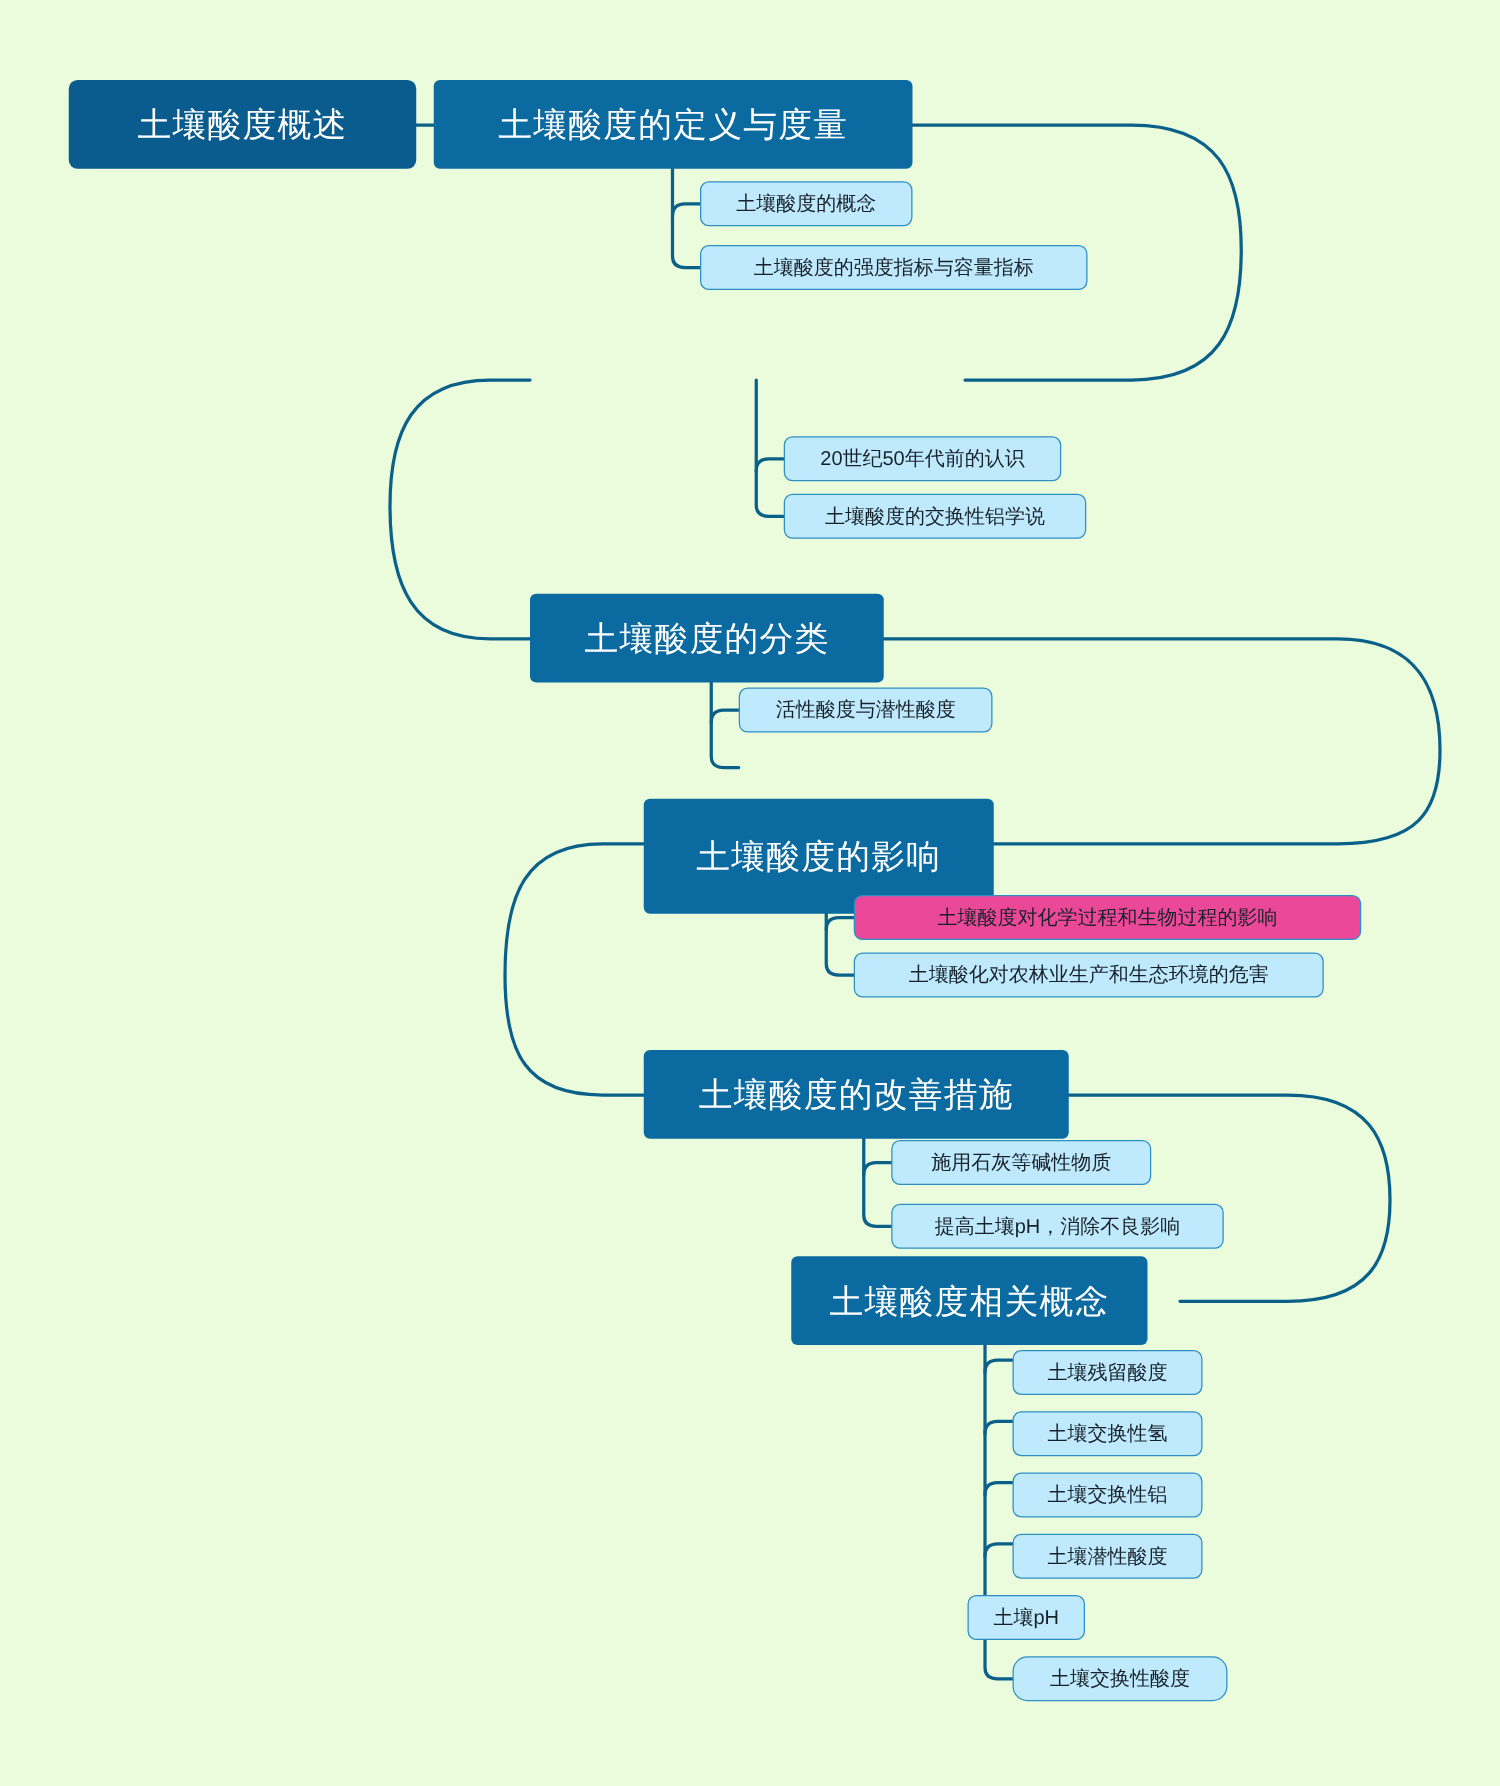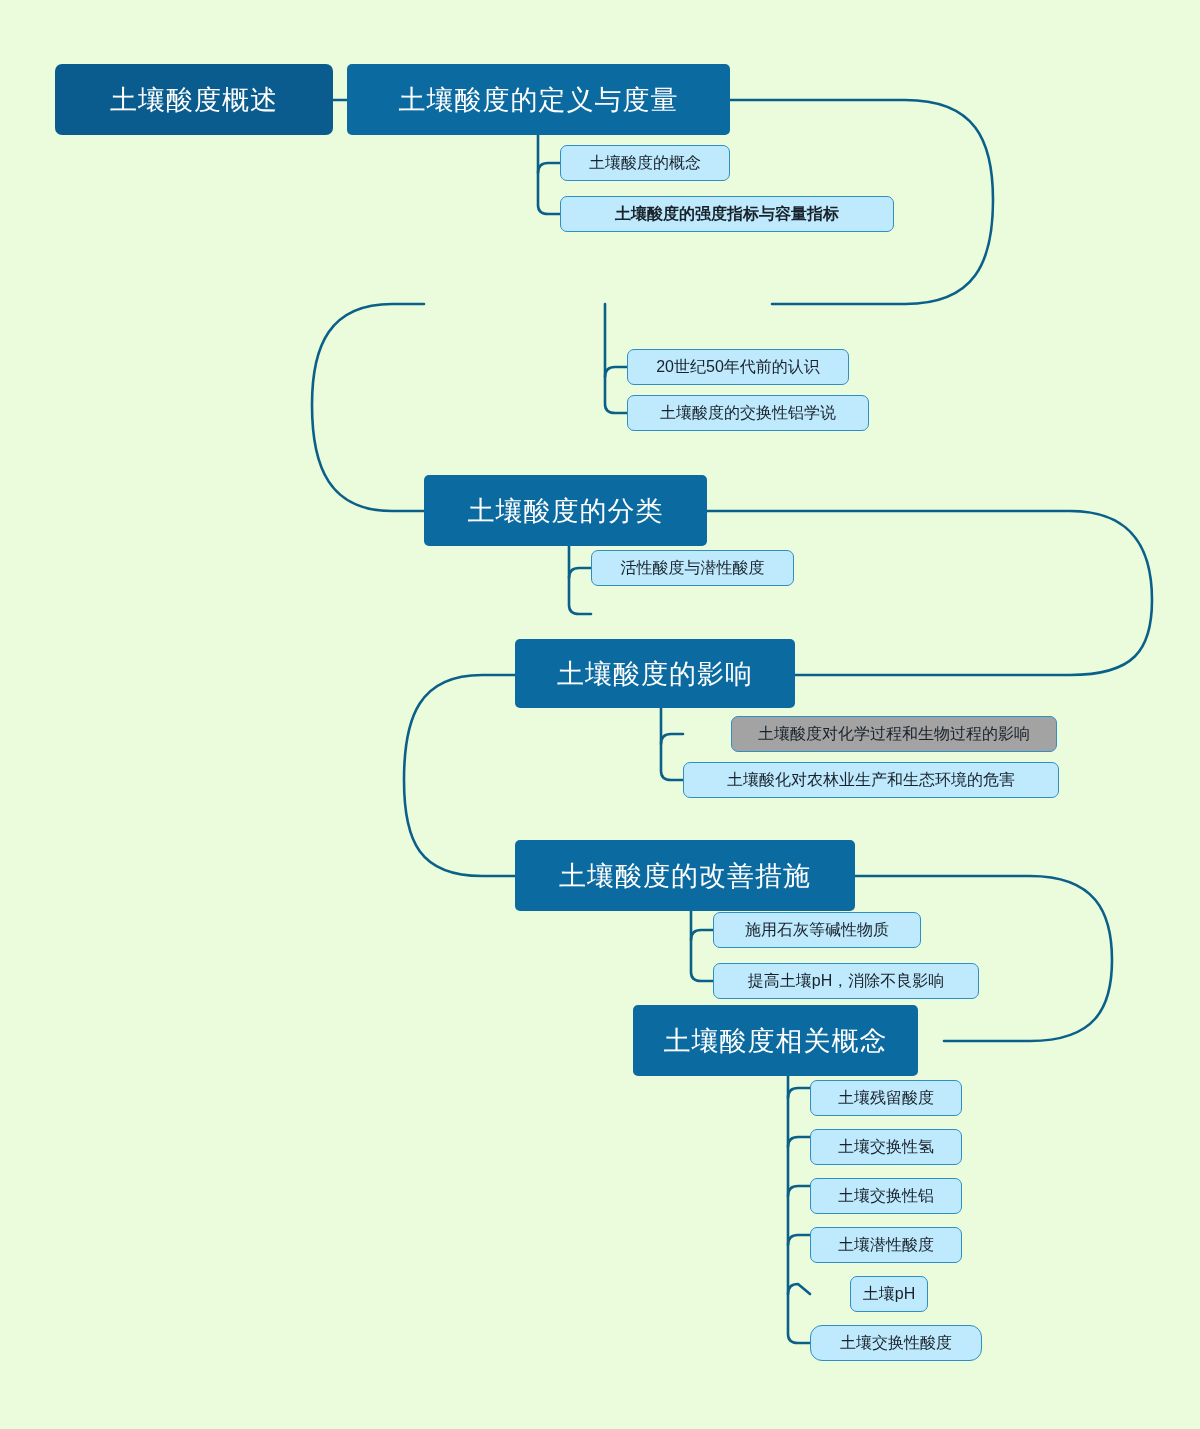--- a/index.html
+++ b/index.html
@@ -104,37 +104,37 @@
       <path d="M788,1196 Q788,1186 798,1186 L810,1186"></path>
       <path d="M788,1245 Q788,1235 798,1235 L810,1235"></path>
       <path d="M788,1294 Q788,1284 798,1284 L810,1294"></path>
     </g>
   </svg>
 
   <div class="node node-root" style="left: 55px; top: 64px; width: 278px; height: 71px; background: rgb(11, 92, 142);">土壤酸度概述</div>
 
   <div class="node node-main" style="left: 347px; top: 64px; width: 383px; height: 71px; background: rgb(11, 107, 160);">土壤酸度的定义与度量</div>
   <div class="node node-child" style="left: 560px; top: 145px; width: 170px; height: 36px; background: rgb(191, 233, 252); border-color: rgb(46, 143, 196);">土壤酸度的概念</div>
-  <div class="node node-child" style="left: 560px; top: 196px; width: 334px; height: 36px; background: rgb(191, 233, 252); border-color: rgb(46, 143, 196); font-weight: bold;">土壤酸度的强度指标与容量指标</div>
+  <div class="node node-child" style="left: 560px; top: 196px; width: 310px; height: 36px; background: rgb(191, 233, 252); border-color: rgb(46, 143, 196);">土壤酸度的强度指标与容量指标</div>
 
   <div class="node node-child" style="left: 627px; top: 349px; width: 222px; height: 36px; background: rgb(191, 233, 252); border-color: rgb(46, 143, 196);">20世纪50年代前的认识</div>
   <div class="node node-child" style="left: 627px; top: 395px; width: 242px; height: 36px; background: rgb(191, 233, 252); border-color: rgb(46, 143, 196);">土壤酸度的交换性铝学说</div>
 
   <div class="node node-main" style="left: 424px; top: 475px; width: 283px; height: 71px; background: rgb(11, 107, 160);">土壤酸度的分类</div>
   <div class="node node-child" style="left: 591px; top: 550px; width: 203px; height: 36px; background: rgb(191, 233, 252); border-color: rgb(46, 143, 196);">活性酸度与潜性酸度</div>
 
-  <div class="node node-main" style="left: 515px; top: 639px; width: 280px; height: 69px; background: rgb(11, 107, 160);">土壤酸度的影响</div>
-  <div class="node node-child" style="left: 683px; top: 716px; width: 326px; height: 36px; background: #a3a3a3; border-color: rgb(46, 143, 196); margin-left: 48px;">土壤酸度对化学过程和生物过程的影响</div>
+  <div class="node node-main" style="left: 515px; top: 639px; width: 280px; height: 92px; background: rgb(11, 107, 160);">土壤酸度的影响</div>
+  <div class="node node-child" style="left: 683px; top: 716px; width: 406px; height: 36px; background: #ec4899; border-color: rgb(46, 143, 196);">土壤酸度对化学过程和生物过程的影响</div>
   <div class="node node-child" style="left: 683px; top: 762px; width: 376px; height: 36px; background: rgb(191, 233, 252); border-color: rgb(46, 143, 196);">土壤酸化对农林业生产和生态环境的危害</div>
 
   <div class="node node-main" style="left: 515px; top: 840px; width: 340px; height: 71px; background: rgb(11, 107, 160);">土壤酸度的改善措施</div>
   <div class="node node-child" style="left: 713px; top: 912px; width: 208px; height: 36px; background: rgb(191, 233, 252); border-color: rgb(46, 143, 196);">施用石灰等碱性物质</div>
   <div class="node node-child" style="left: 713px; top: 963px; width: 266px; height: 36px; background: rgb(191, 233, 252); border-color: rgb(46, 143, 196);">提高土壤pH，消除不良影响</div>
 
   <div class="node node-main" style="left: 633px; top: 1005px; width: 285px; height: 71px; background: rgb(11, 107, 160); text-align: center;">土壤酸度相关概念</div>
   <div class="node node-child" style="left: 810px; top: 1080px; width: 152px; height: 36px; background: rgb(191, 233, 252); border-color: rgb(46, 143, 196);">土壤残留酸度</div>
   <div class="node node-child" style="left: 810px; top: 1129px; width: 152px; height: 36px; background: rgb(191, 233, 252); border-color: rgb(46, 143, 196);">土壤交换性氢</div>
   <div class="node node-child" style="left: 810px; top: 1178px; width: 152px; height: 36px; background: rgb(191, 233, 252); border-color: rgb(46, 143, 196);">土壤交换性铝</div>
   <div class="node node-child" style="left: 810px; top: 1227px; width: 152px; height: 36px; background: rgb(191, 233, 252); border-color: rgb(46, 143, 196);">土壤潜性酸度</div>
-  <div class="node node-child" style="left: 850px; top: 1276px; width: 78px; height: 36px; background: rgb(191, 233, 252); border-color: rgb(46, 143, 196);">土壤pH</div>
+  <div class="node node-child" style="left: 774px; top: 1276px; width: 94px; height: 36px; background: rgb(191, 233, 252); border-color: rgb(46, 143, 196);">土壤pH</div>
   <div class="node node-child" style="left: 810px; top: 1325px; width: 172px; height: 36px; background: rgb(191, 233, 252); border-color: rgb(46, 143, 196); border-radius: 12px;">土壤交换性酸度</div>
 
 </div>
 
 </body></html>

